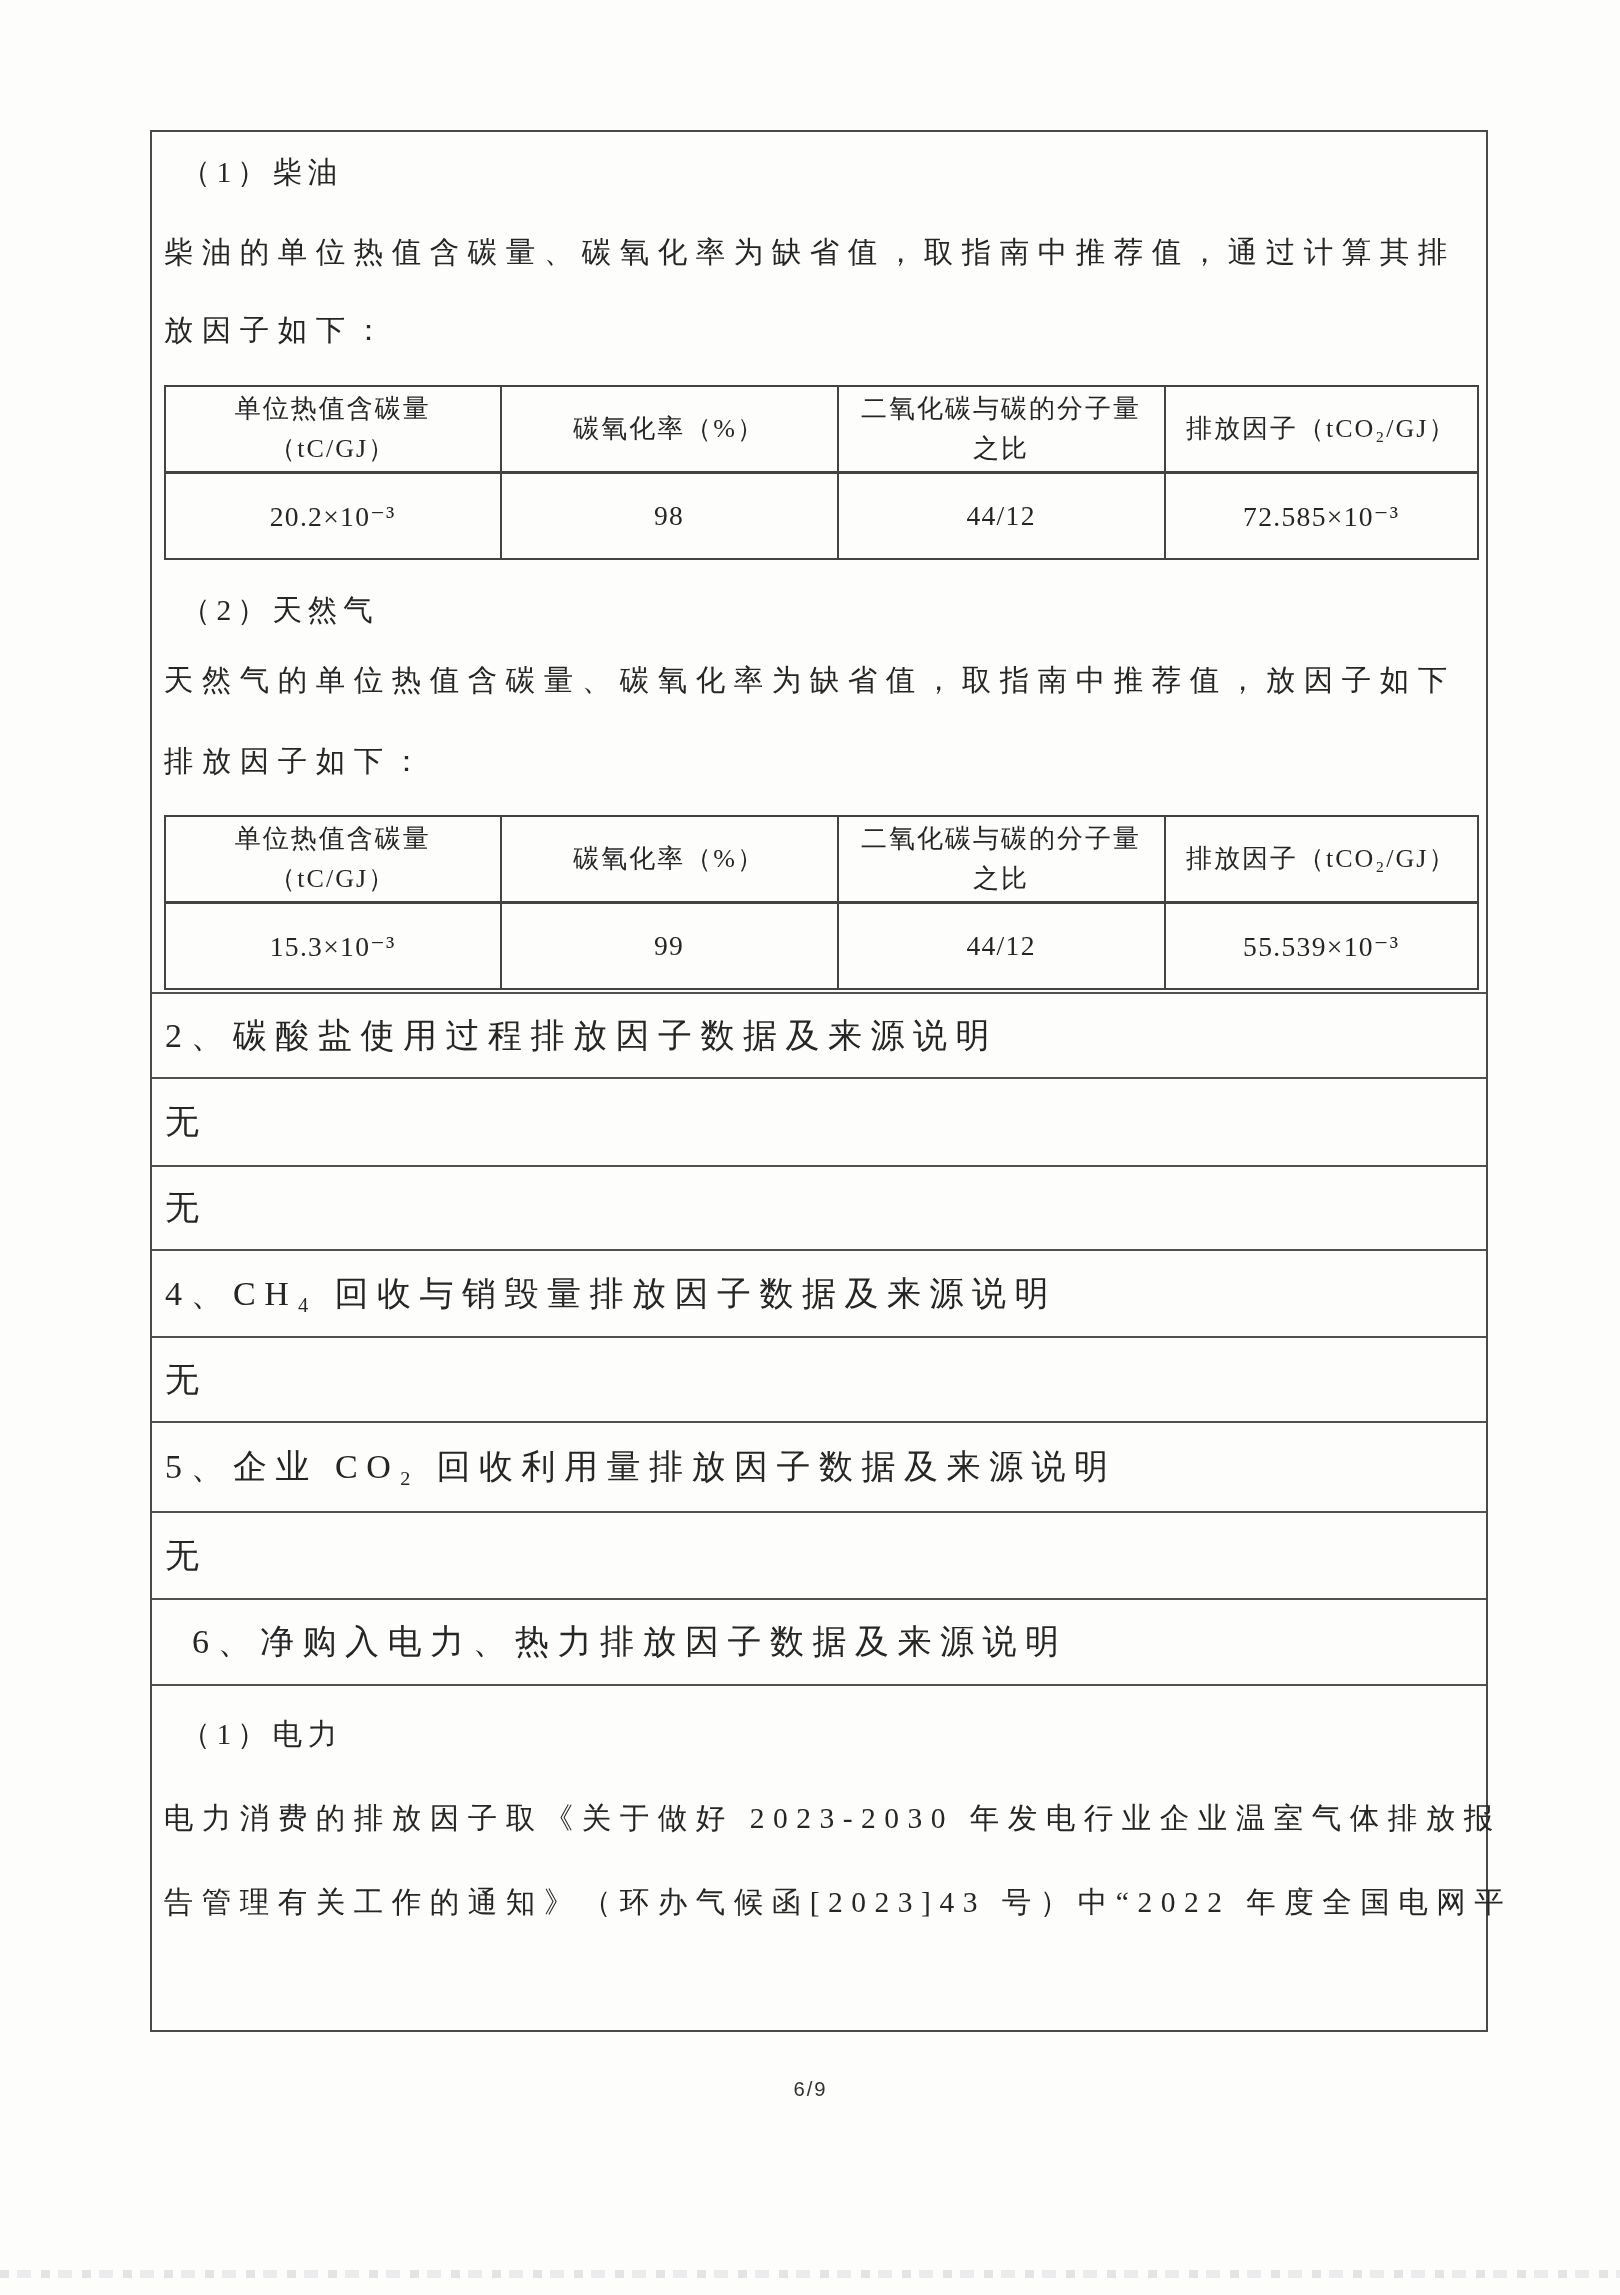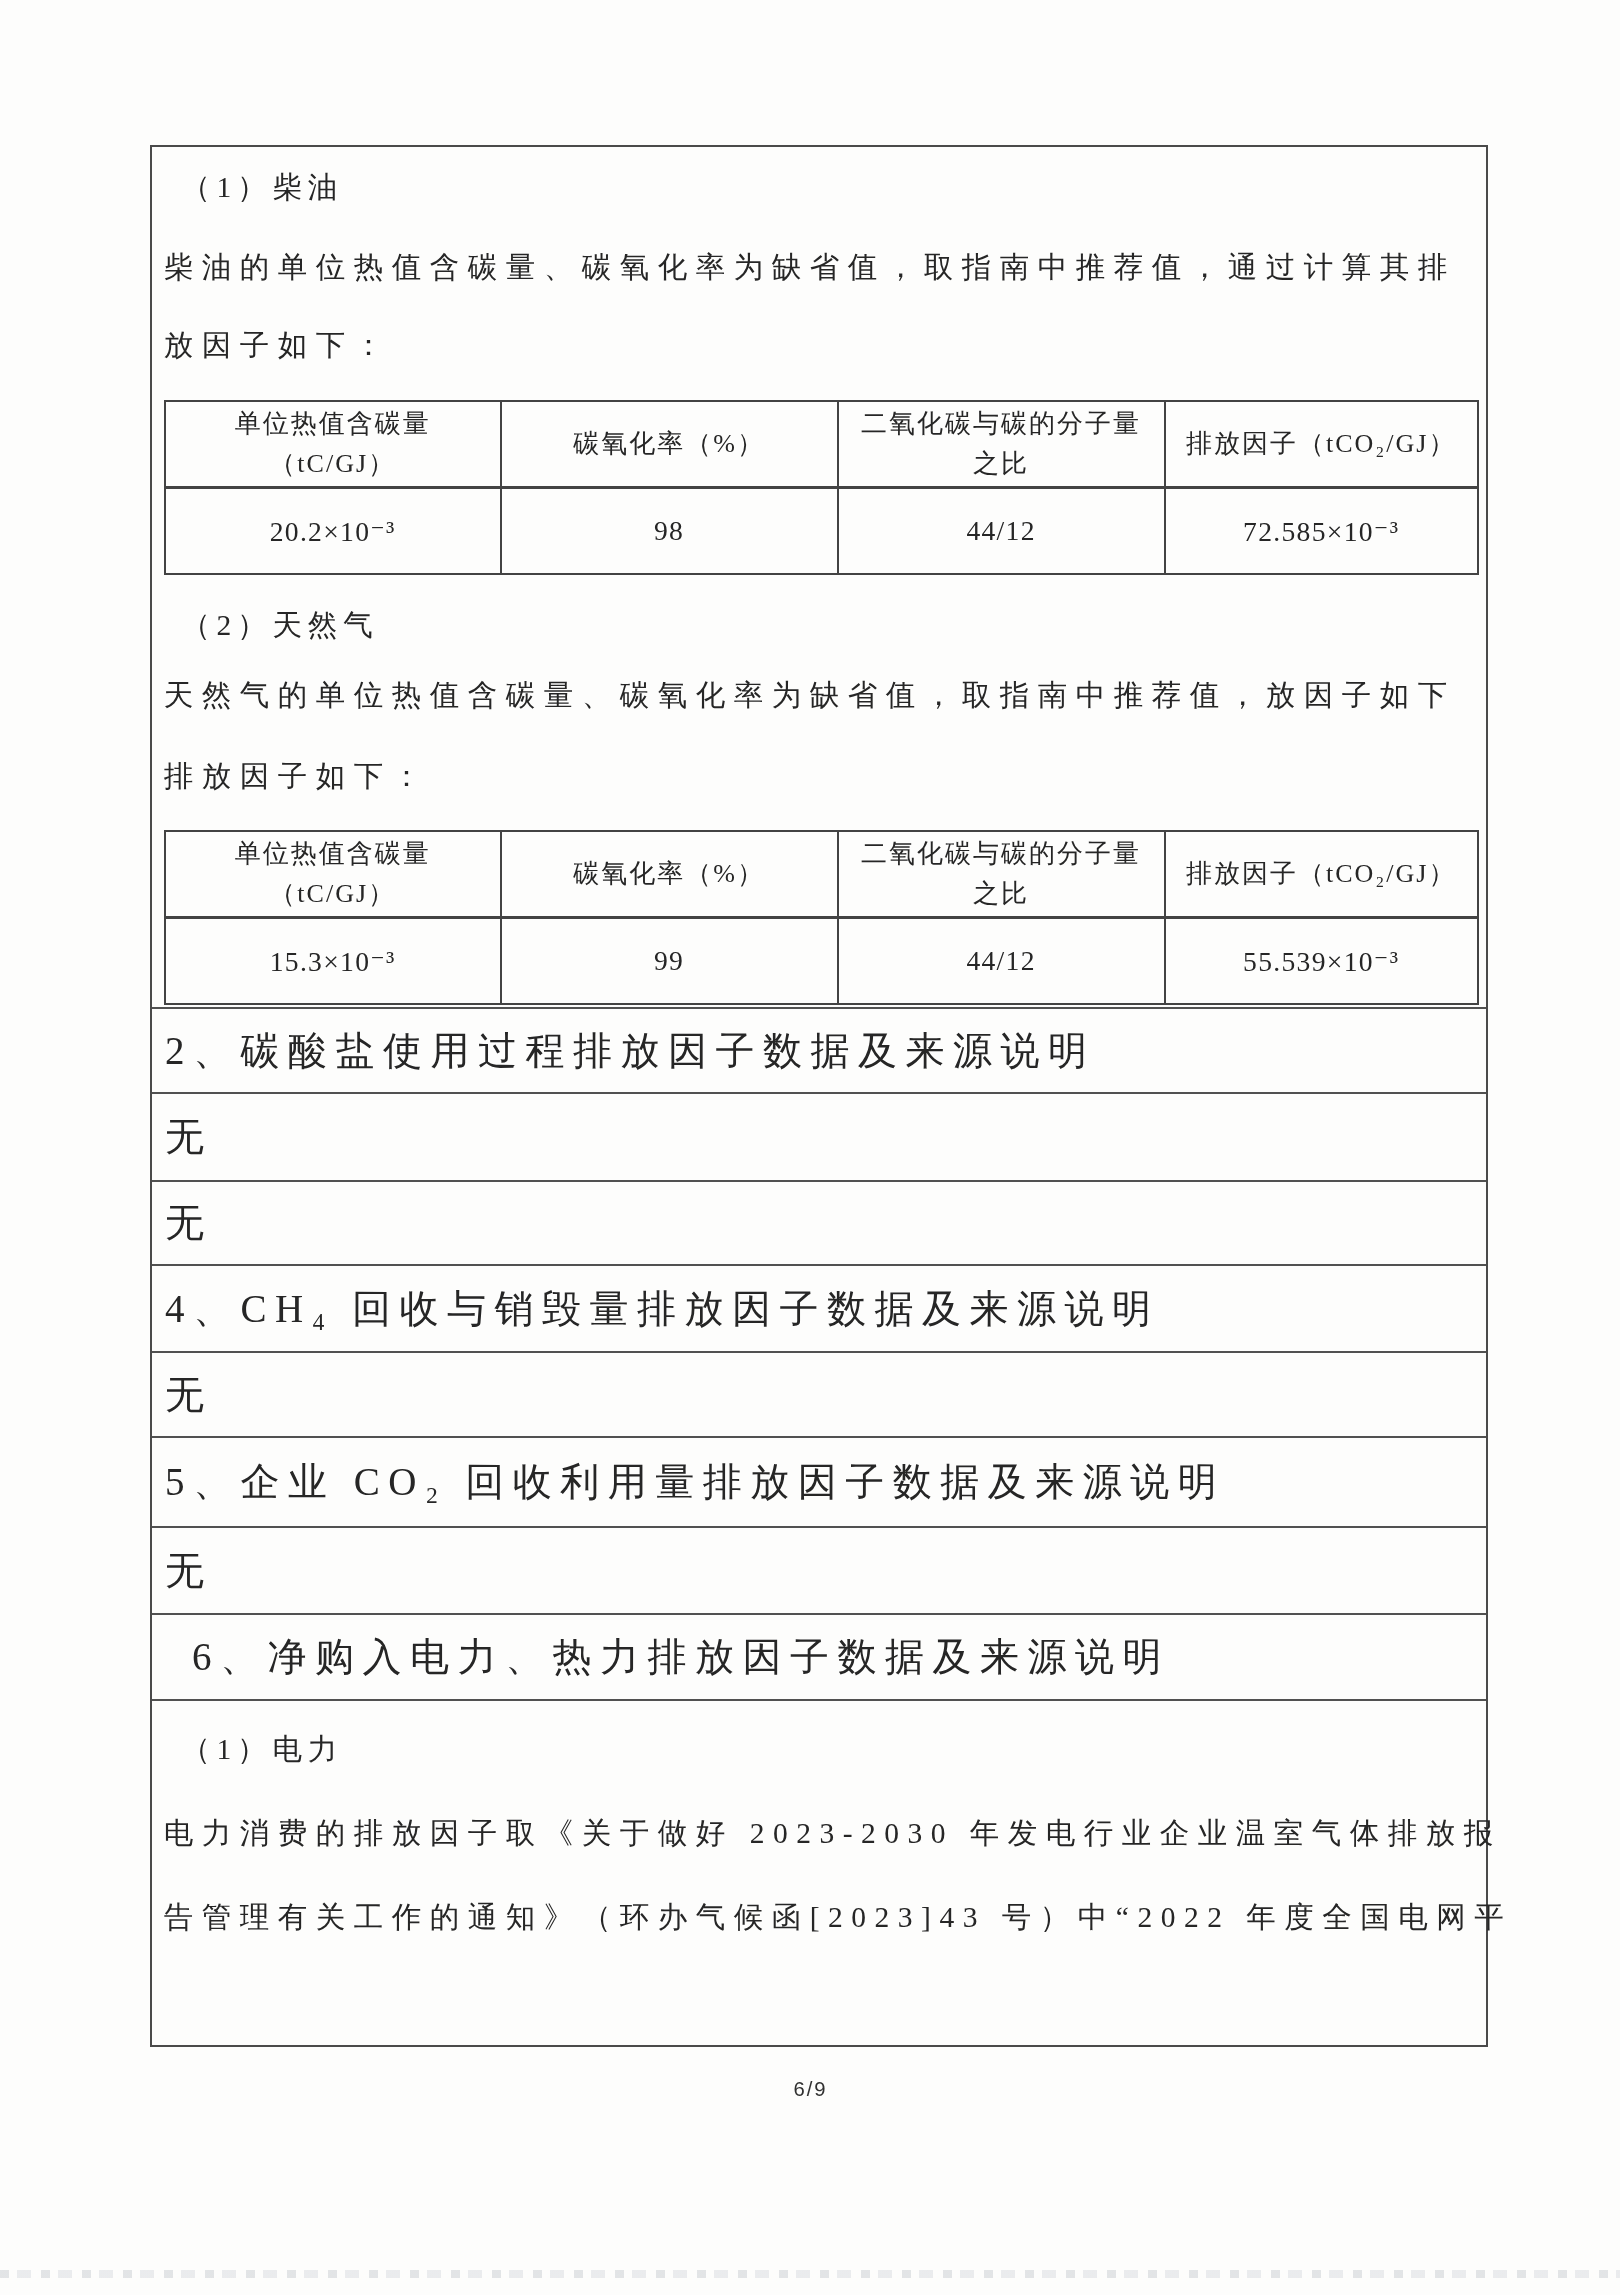--- a/index.html
+++ b/index.html
@@ -14,21 +14,21 @@
   .page {
     position: relative;
     width: 1621px;
     height: 2295px;
     overflow: hidden;
     background: #fdfdfc;
   }
   .doc-box {
     position: absolute;
     left: 150px;
-    top: 145px;
+    top: 130px;
     width: 1338px;
     height: 1902px;
     border: 2px solid #4a4a4a;
     box-sizing: border-box;
     background: #fdfdfc;
   }
   .sub-heading {
     position: absolute;
     left: 29px;
     font-size: 29.5px;
@@ -77,21 +77,21 @@
     bottom: 0;
     display: flex;
     flex-direction: column;
   }
   .row {
     border-top: 2.6px solid #515151;
     box-sizing: border-box;
     display: flex;
     align-items: center;
     padding-left: 13px;
-    font-size: 39px;
+    font-size: 34px;
     letter-spacing: 8.5px;
     white-space: nowrap;
   }
   .row.blank { letter-spacing: 2.6px; }
   .cell6 {
     border-top: 2.6px solid #515151;
     box-sizing: border-box;
     position: relative;
     flex: 1;
   }

